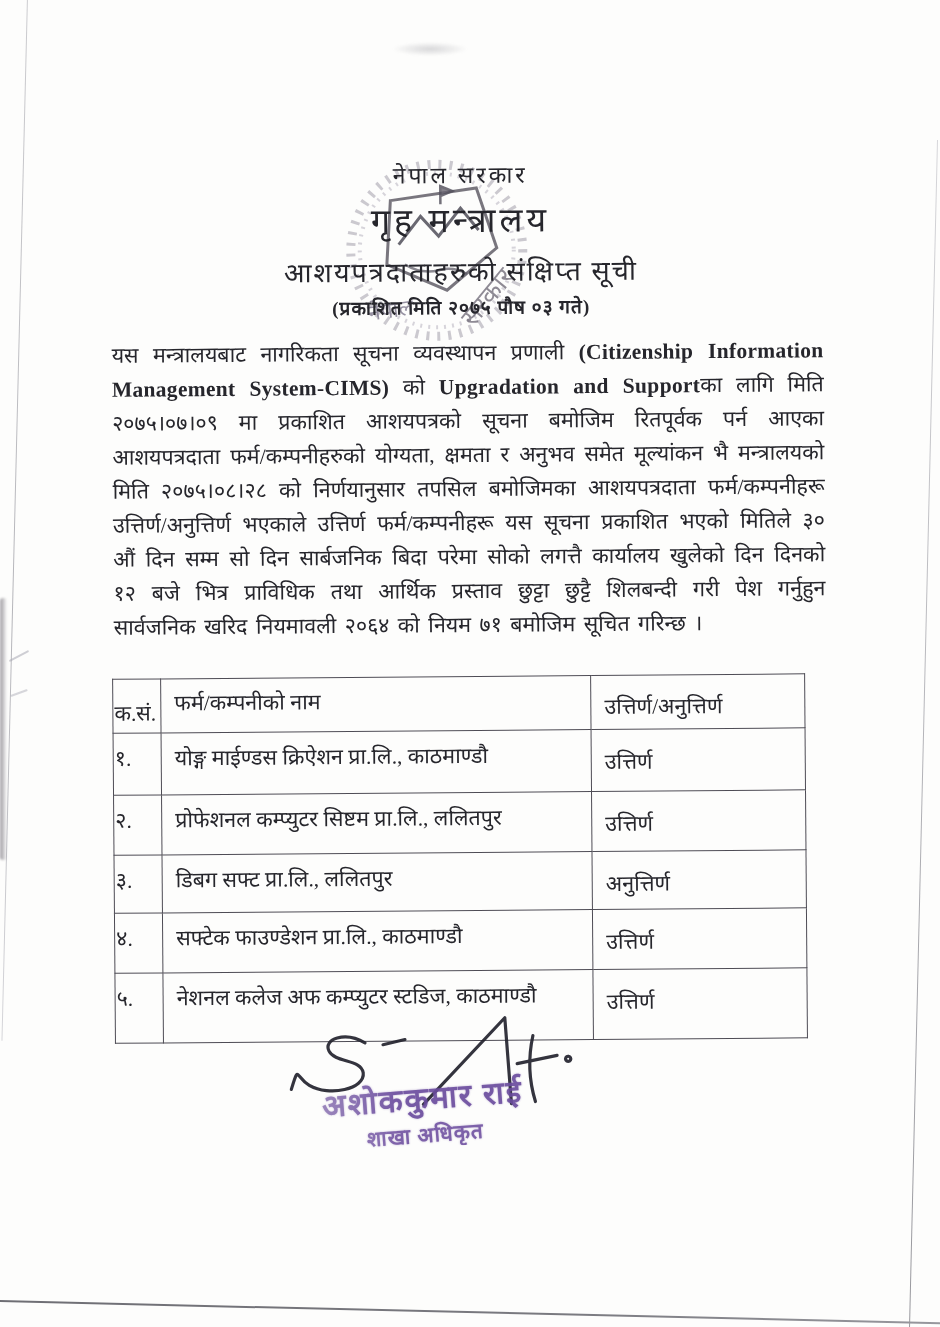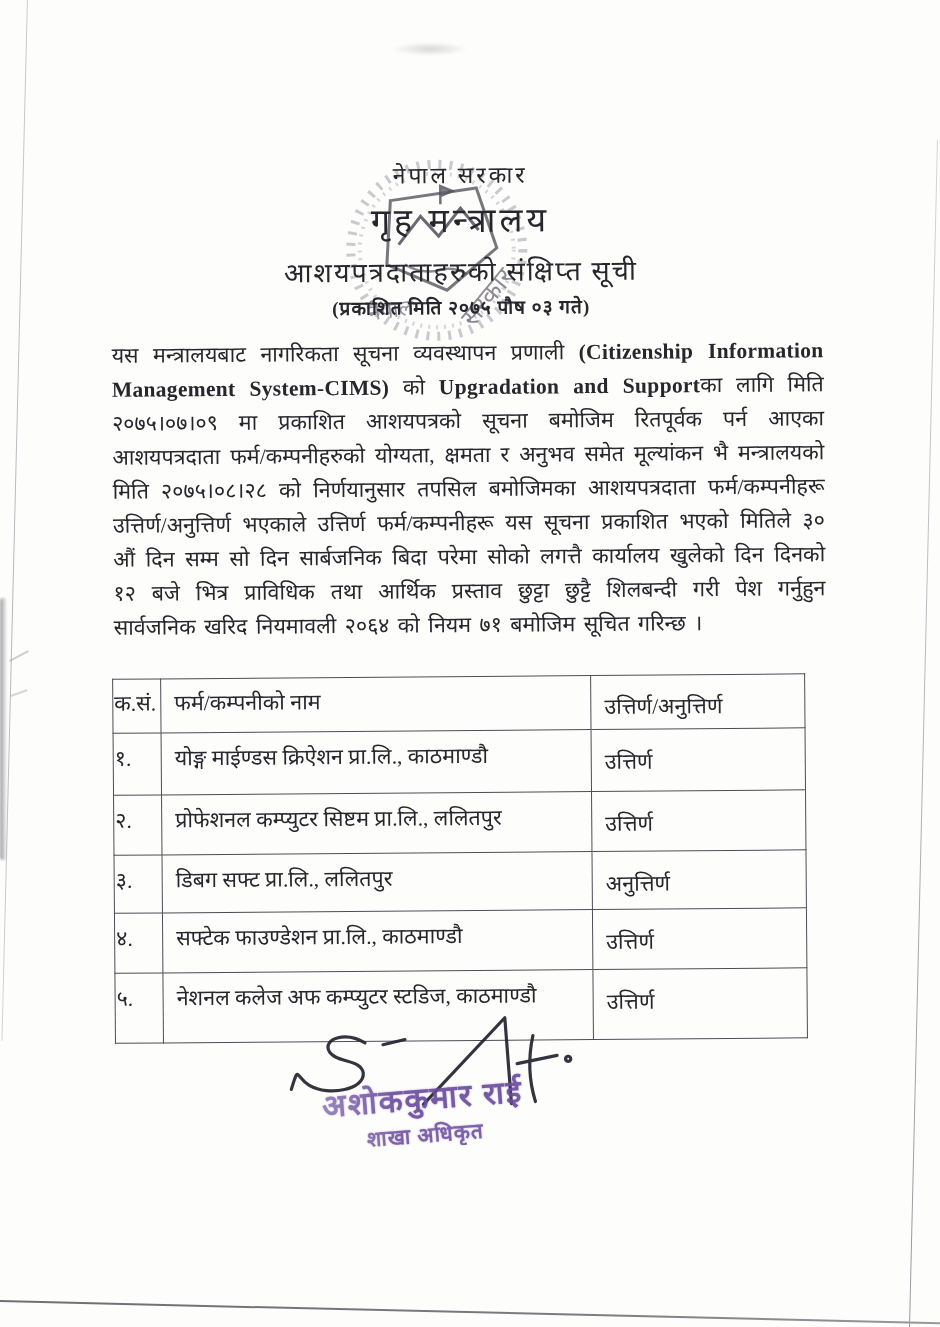--- a/index.html
+++ b/index.html
@@ -35,21 +35,21 @@
   .firm-table th, .firm-table td { border:1.4px solid #4e4c55; vertical-align:top; font-weight:normal; text-align:left; }
   .col-sn   { width:48px; }
   .col-name { width:430px; }
   .col-res  { width:214px; }
   .rh  { height:54px; }
   .r1  { height:62px; } .r2 { height:60px; } .r3 { height:58px; }
   .r4  { height:60px; } .r5 { height:70px; }
   .c-sn   { text-align:center; padding-top:9px; }
   .c-name { padding:9px 8px 0 13px; }
   .c-res  { padding:16px 8px 0 13px; }
-  .hd-sn   { text-align:center; padding-top:8px; }
+  .hd-sn   { text-align:center; padding-top:18px; }
   .hd-name { padding:8px 0 0 13px; }
   .hd-res  { padding:15px 0 0 13px; }
 
   
   .sig-svg { position:absolute; left:262px; top:1002px; width:340px; height:130px; }
   .stamp {
     position:absolute; left:255px; top:1076px; width:330px; text-align:center;
     transform:rotate(-4deg); color:#6b4c9e;
     -webkit-mask-image:linear-gradient(90deg, rgba(0,0,0,.5), #000 42%);
             mask-image:linear-gradient(90deg, rgba(0,0,0,.5), #000 42%);

